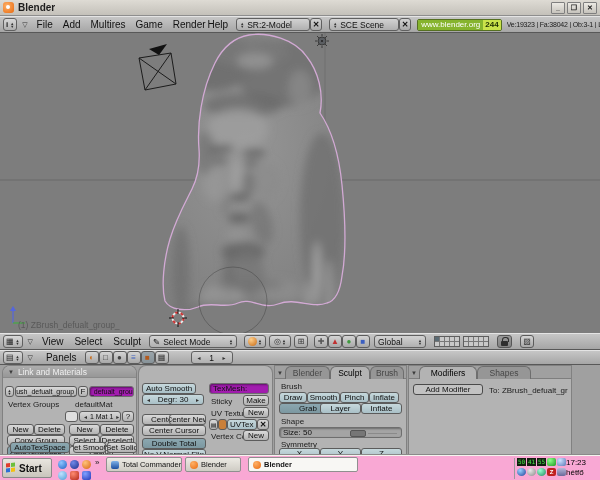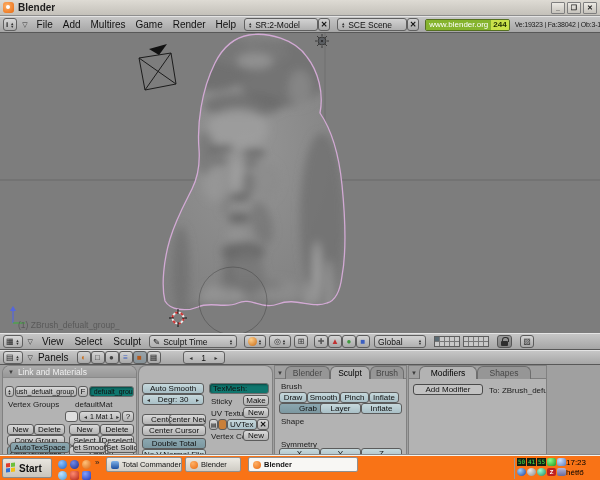--- a/index.html
+++ b/index.html
@@ -23,21 +23,21 @@
   .dd{height:13px;border:1px solid #606060;border-radius:3px;background:linear-gradient(#d2d2d2,#b0b0b0);display:flex;align-items:center;gap:3px;padding:0 3px;font-size:8.5px;color:#111;white-space:nowrap}
   .xb{width:12px;height:13px;border:1px solid #606060;border-radius:3px;background:linear-gradient(#d2d2d2,#aaaaaa);font-size:8px;font-weight:bold;text-align:center;line-height:11px;color:#111}
   .chipver{height:12px;display:flex;align-items:center;border:1px solid #567022;border-radius:2px;overflow:hidden;font-size:8px}
   .chipver .lnk{background:#86b42e;color:#fff;padding:0 3px;height:100%;display:flex;align-items:center}
   .chipver .num{background:#c9e24a;color:#1d2d00;padding:0 2px;height:100%;display:flex;align-items:center;font-weight:bold}
   .stats{font-size:7px;color:#1a1a1a;white-space:nowrap;letter-spacing:-.2px;overflow:hidden}
   
   .b{position:absolute;height:11px;border:1px solid #5c5c5c;border-radius:3px;background:linear-gradient(#d9d9d9,#b2b2b2);font-size:8px;color:#101010;display:flex;align-items:center;justify-content:center;white-space:nowrap;overflow:hidden}
   .teal{background:linear-gradient(#c6d8dc,#a9c0c7)}
   .tealon{background:linear-gradient(#8ba7b0,#7c98a1)}
-  .inset{background:#0f766e;box-shadow:inset 1px 1px 2px rgba(0,0,0,.4);border:1px solid #6e6e6e}
+  .inset{background:#a21caf;box-shadow:inset 1px 1px 2px rgba(0,0,0,.4);border:1px solid #6e6e6e}
   .lbl{position:absolute;font-size:8px;color:#1b1b1b;white-space:nowrap}
   .arrow{font-size:5px;color:#333;padding:0 2px}
   
   .panel{position:absolute;background:#b3b3b3;border-radius:7px 7px 0 0;box-shadow:0 0 0 1px rgba(90,90,90,.45);overflow:hidden}
   .phdr{height:12px;display:flex;align-items:center;gap:4px;padding-left:5px;background:linear-gradient(#adadad,#979797);font-size:8.5px;color:#efefef;border-bottom:1px solid #8a8a8a}
   .phdr .tri{font-size:6px;color:#3c3c3c}
   .tab{position:absolute;top:0;height:13px;border:1px solid #6e6e6e;border-bottom:none;border-radius:6px 6px 0 0;font-size:8.5px;display:flex;align-items:center;justify-content:center}
   .tab.on{background:#b3b3b3;color:#000;z-index:2}
   .tab.off{background:#969696;color:#474747}
   .tabstrip{position:absolute;left:0;top:0;width:100%;height:13px;background:#a0a0a0;border-bottom:1px solid #7e7e7e}
@@ -51,21 +51,21 @@
   .lockbtn{width:15px;height:13px;border:1px solid #565656;border-radius:3px;background:linear-gradient(#9a9a9a,#828282);display:flex;align-items:center;justify-content:center}
   .lock{width:7px;height:5px;background:#2e2e2e;border-radius:1px;position:relative;margin-top:3px}
   .lock::before{content:"";position:absolute;top:-4px;left:1px;width:5px;height:4px;border:1px solid #2e2e2e;border-bottom:none;border-radius:3px 3px 0 0}
   .sphere{width:9px;height:9px;border-radius:50%;background:radial-gradient(circle at 35% 30%,#ffcf8a,#c86a14)}
   .mini{width:14px;height:13px;border:1px solid #5c5c5c;border-radius:3px;background:linear-gradient(#d4d4d4,#a8a8a8);display:flex;align-items:center;justify-content:center;font-size:8px;color:#333}
   .mini.pressed{background:linear-gradient(#9aa4aa,#879399)}
   
   #vp{position:absolute;left:0;top:33px;width:600px;height:300px;background:#7d7d7d;overflow:hidden}
   .vplabel{position:absolute;left:18px;top:287px;font-size:8.5px;color:#595959;white-space:nowrap}
   
-  .taskbar{position:absolute;left:0;top:455px;width:600px;height:25px;background:#f97316;border-top:1px solid #f5f3ee;box-shadow:0 -1px 0 #8a8a8a}
+  .taskbar{position:absolute;left:0;top:455px;width:600px;height:25px;background:#f9a8d4;border-top:1px solid #f5f3ee;box-shadow:0 -1px 0 #8a8a8a}
   .startbtn{position:absolute;left:2px;top:2px;width:50px;height:20px;background:linear-gradient(#e9e6df,#c9c5bc);border:1px solid #8a8a8a;border-radius:2px;display:flex;align-items:center;gap:3px;padding-left:3px;font-size:10px;font-weight:bold;color:#111}
   .winflag{width:10px;height:10px;display:grid;grid-template-columns:4px 4px;grid-template-rows:4px 4px;gap:1px;transform:skewY(-6deg)}
   .winflag span{display:block}
   .task{position:absolute;top:1px;height:15px;border:1px solid #8f8f8f;border-radius:2px;background:linear-gradient(#eceae4,#cfccc4);display:flex;align-items:center;gap:3px;padding:0 4px;font-size:7.5px;color:#111;white-space:nowrap;overflow:hidden}
   .task.active{background:#f8f7f4;font-weight:bold}
   .tico{width:8px;height:8px;border-radius:2px;flex:none}
   .qlico{width:9px;height:9px;border-radius:50%;display:inline-block}
   .tray{position:absolute;left:514px;top:2px;width:50px;height:21px;border-left:1px solid #9a9a9a;display:grid;grid-template-columns:repeat(5,9px);grid-auto-rows:9px;gap:1px;padding-left:2px}
   .chip{width:9px;height:8px;background:#122112;color:#46e046;font-size:6px;line-height:8px;text-align:center;font-family:"DejaVu Sans Mono",monospace}
   .tic{width:9px;height:8px;border-radius:2px}
@@ -93,21 +93,21 @@
           <span>▲</span>
           <span>▼</span>
         </span>
     </span>
     <span class="collapse" style="margin-left:5px">▽</span>
     <span class="menuitem" style="margin-left:9px">File</span>
     <span class="menuitem" style="margin-left:10px">Add</span>
     <span class="menuitem" style="margin-left:10px">Multires</span>
     <span class="menuitem" style="margin-left:10px">Game</span>
     <span class="menuitem" style="margin-left:10px">Render</span>
-    <span class="menuitem" style="margin-left:10px">Help</span>
+    <span class="menuitem" style="margin-left:2px">Help</span>
     <span class="dd" style="margin-left:8px;width:74px">
       <span class="ud">
           <span>▲</span>
           <span>▼</span>
         </span>
       <span>SR:2-Model</span>
     </span>
     <span class="xb">✕</span>
     <span class="dd" style="margin-left:7px;width:70px">
       <span class="ud">
@@ -233,21 +233,21 @@
           <span>▲</span>
           <span>▼</span>
         </span>
     </span>
     <span class="collapse" style="margin-left:5px">▽</span>
     <span class="menuitem" style="margin-left:9px">View</span>
     <span class="menuitem" style="margin-left:11px">Select</span>
     <span class="menuitem" style="margin-left:11px">Sculpt</span>
     <span class="dd" style="margin-left:8px;width:88px">
       <span>✎</span>
-      <span>Sculpt Time</span>
+      <span>Select Mode</span>
       <span class="ud" style="margin-left:auto">
           <span>▲</span>
           <span>▼</span>
         </span>
     </span>
     <span class="mini" style="margin-left:7px;width:22px;gap:1px">
       <span class="sphere"></span>
       <span class="ud">
           <span>▲</span>
           <span>▼</span>
@@ -294,21 +294,21 @@
 
   <div class="hbar" style="top:350px;height:15px">
     <span class="wt" style="margin-left:3px">
       <span style="font-size:8px">▤</span>
       <span class="ud">
           <span>▲</span>
           <span>▼</span>
         </span>
     </span>
     <span class="collapse" style="margin-left:5px">▽</span>
-    <span class="menuitem" style="margin-left:5px">Panels</span>
+    <span class="menuitem" style="margin-left:13px">Panels</span>
     <span class="mini" style="margin-left:8px">
         <span style="color:#c87020">◐</span>
       </span>
     <span class="mini">
         <span>□</span>
       </span>
     <span class="mini">
         <span style="color:#444">●</span>
       </span>
     <span class="mini">
@@ -361,21 +361,21 @@
       <span class="b" style="left:97px;top:69px;width:34px">Deselect</span>
       <span class="b" style="left:66px;top:80px;width:65px">Assign</span>
       <span class="b tealon" style="left:4px;top:80px;width:58px">AutoTexSpace</span>
     </div>
 
     <span class="b" style="left:73px;top:442px;width:33px;position:fixed">Set Smooth</span>
     <span class="b" style="left:107px;top:442px;width:30px;position:fixed">Set Solid</span>
     <span class="b tealon" style="left:10px;top:442px;width:60px;position:fixed">AutoTexSpace</span>
 
     <div class="panel" style="left:139px;top:1px;width:133px;height:89px">
-      <span class="b teal" style="left:3px;top:17px;width:62px">Auto Smooth</span>
+      <span class="b teal" style="left:3px;top:17px;width:54px">Auto Smooth</span>
       <span class="b teal" style="left:3px;top:28px;width:62px;justify-content:space-between;padding:0 1px">
         <span class="arrow">◄</span>
         <span>Degr: 30</span>
         <span class="arrow">►</span>
       </span>
       <span class="b inset" style="left:70px;top:17px;width:60px;justify-content:flex-start;padding-left:3px">TexMesh:</span>
       <span class="lbl" style="left:72px;top:31px">Sticky</span>
       <span class="b" style="left:104px;top:29px;width:26px">Make</span>
       <span class="lbl" style="left:72px;top:43px">UV Texture</span>
       <span class="b" style="left:104px;top:41px;width:26px">New</span>
@@ -402,27 +402,32 @@
       <span class="tab off" style="left:95px;width:34px">Brush</span>
       <span class="lbl" style="left:6px;top:16px">Brush</span>
       <span class="b teal" style="left:4px;top:26px;width:28px">Draw</span>
       <span class="b teal" style="left:32px;top:26px;width:33px">Smooth</span>
       <span class="b teal" style="left:65px;top:26px;width:29px">Pinch</span>
       <span class="b teal" style="left:94px;top:26px;width:30px">Inflate</span>
       <span class="b tealon" style="left:4px;top:37px;width:58px">Grab</span>
       <span class="b teal" style="left:45px;top:37px;width:41px">Layer</span>
       <span class="b teal" style="left:86px;top:37px;width:41px">Inflate</span>
       <span class="lbl" style="left:6px;top:51px">Shape</span>
+      <span class="slider" style="left:4px;top:61px;width:123px">
+        <span>Size: 50</span>
+        <span class="slhandle"></span>
+        <span class="slline"></span>
+      </span>
       <span class="lbl" style="left:6px;top:74px">Symmetry</span>
       <span class="b teal" style="left:4px;top:82px;width:41px">X</span>
       <span class="b teal" style="left:45px;top:82px;width:41px">Y</span>
       <span class="b teal" style="left:86px;top:82px;width:41px">Z</span>
     </div>
 
-    <div class="panel" style="left:409px;top:1px;width:137px;height:89px;border-radius:0">
+    <div class="panel" style="left:409px;top:1px;width:162px;height:89px;border-radius:0">
       <div class="tabstrip"></div>
       <span class="tri abs" style="left:2px;top:4px;font-size:6px;color:#3c3c3c">▼</span>
       <span class="tab on" style="left:10px;width:58px">Modifiers</span>
       <span class="tab off" style="left:68px;width:54px">Shapes</span>
       <span class="b" style="left:4px;top:18px;width:70px;background:#c2c2c2;border-color:#4a4a4a">Add Modifier</span>
       <span class="lbl" style="left:80px;top:20px">To: ZBrush_defualt_gr</span>
     </div>
   </div>
 
   <div class="taskbar">

